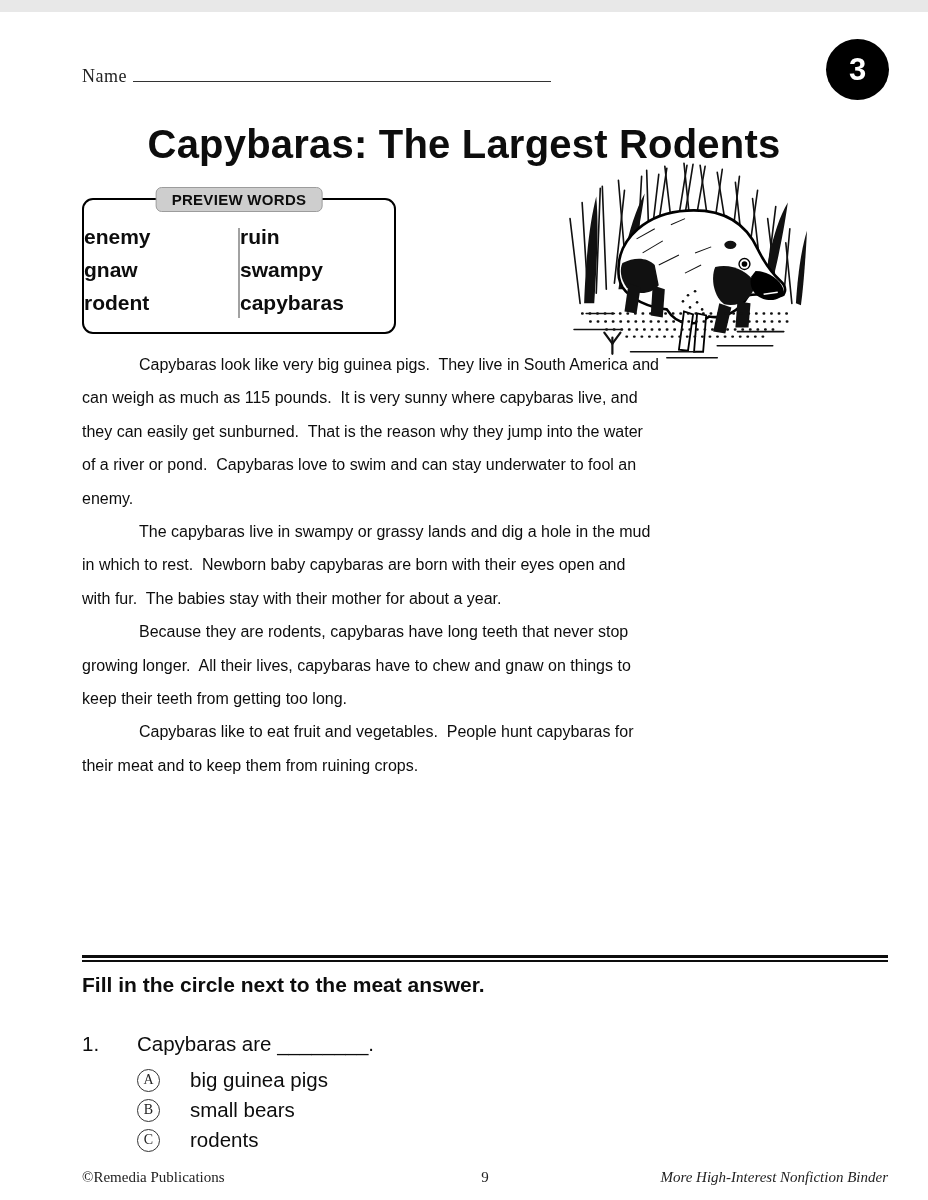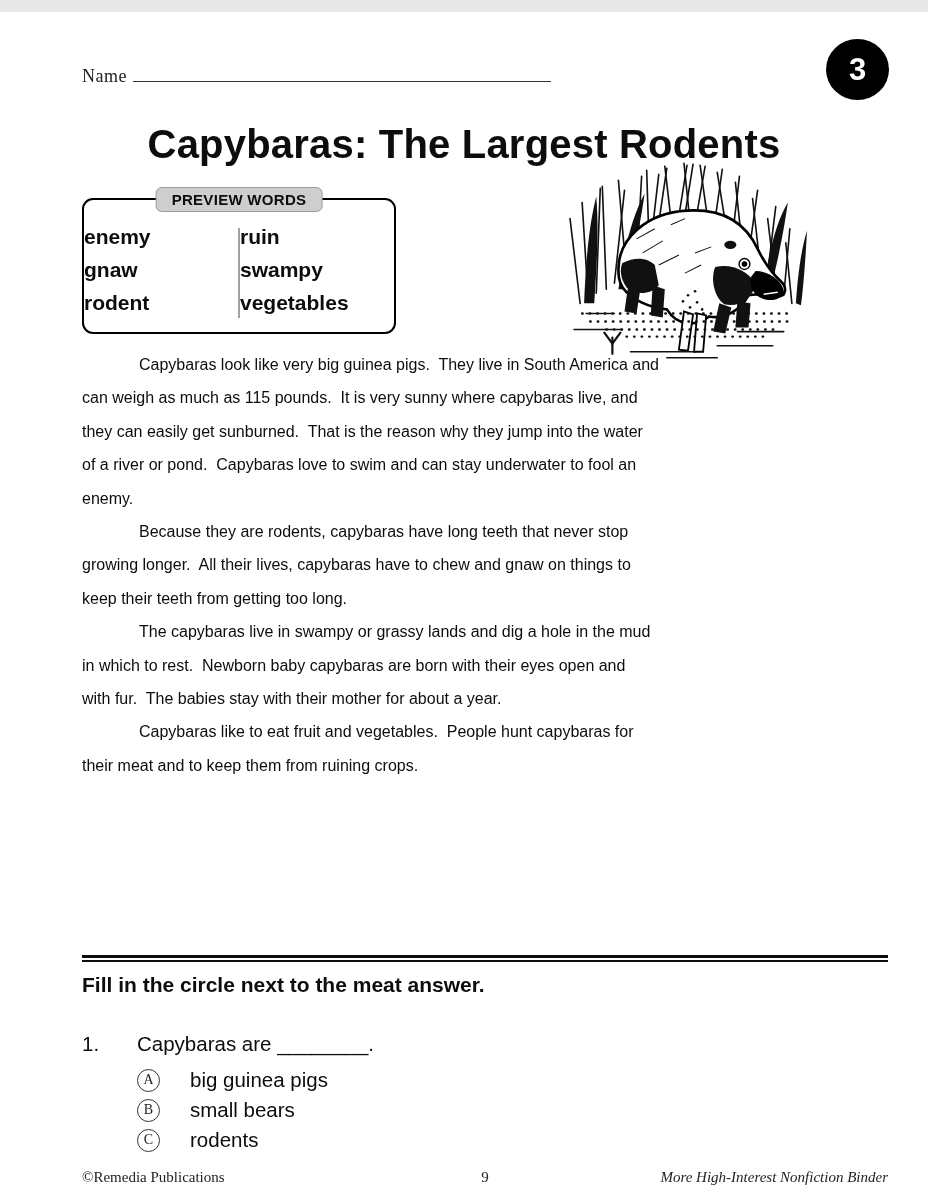--- a/index.html
+++ b/index.html
@@ -131,21 +131,21 @@
     <div class="preview-cols">
       <div class="preview-col">
         <div>enemy</div>
         <div>gnaw</div>
         <div>rodent</div>
       </div>
       <div class="preview-divider"></div>
       <div class="preview-col">
         <div>ruin</div>
         <div>swampy</div>
-        <div>vegetables</div>
+        <div>capybaras</div>
       </div>
     </div>
   </div>
 
   <div class="illustration">
     <svg viewBox="0 0 240 200" xmlns="http://www.w3.org/2000/svg">
 
       <g stroke="#111" stroke-width="1.6" fill="none" stroke-linecap="round">
         <path d="M14,142 L4,58"></path>
           <path d="M22,138 L16,42"></path>
@@ -252,28 +252,28 @@
 
   <div class="passage">
     <div class="para">
       <div class="line">Capybaras look like very big guinea pigs.  They live in South America and</div>
       <div class="line">can weigh as much as 115 pounds.  It is very sunny where capybaras live, and</div>
       <div class="line">they can easily get sunburned.  That is the reason why they jump into the water</div>
       <div class="line">of a river or pond.  Capybaras love to swim and can stay underwater to fool an</div>
       <div class="line">enemy.</div>
     </div>
     <div class="para">
+      <div class="line">The capybaras live in swampy or grassy lands and dig a hole in the mud</div>
+      <div class="line">in which to rest.  Newborn baby capybaras are born with their eyes open and</div>
+      <div class="line">with fur.  The babies stay with their mother for about a year.</div>
+    </div>
+    <div class="para">
       <div class="line">Because they are rodents, capybaras have long teeth that never stop</div>
       <div class="line">growing longer.  All their lives, capybaras have to chew and gnaw on things to</div>
       <div class="line">keep their teeth from getting too long.</div>
-    </div>
-    <div class="para">
-      <div class="line">The capybaras live in swampy or grassy lands and dig a hole in the mud</div>
-      <div class="line">in which to rest.  Newborn baby capybaras are born with their eyes open and</div>
-      <div class="line">with fur.  The babies stay with their mother for about a year.</div>
     </div>
     <div class="para">
       <div class="line">Capybaras like to eat fruit and vegetables.  People hunt capybaras for</div>
       <div class="line">their meat and to keep them from ruining crops.</div>
     </div>
   </div>
 
   <div class="double-rule">
     <div class="inner"></div>
   </div>

